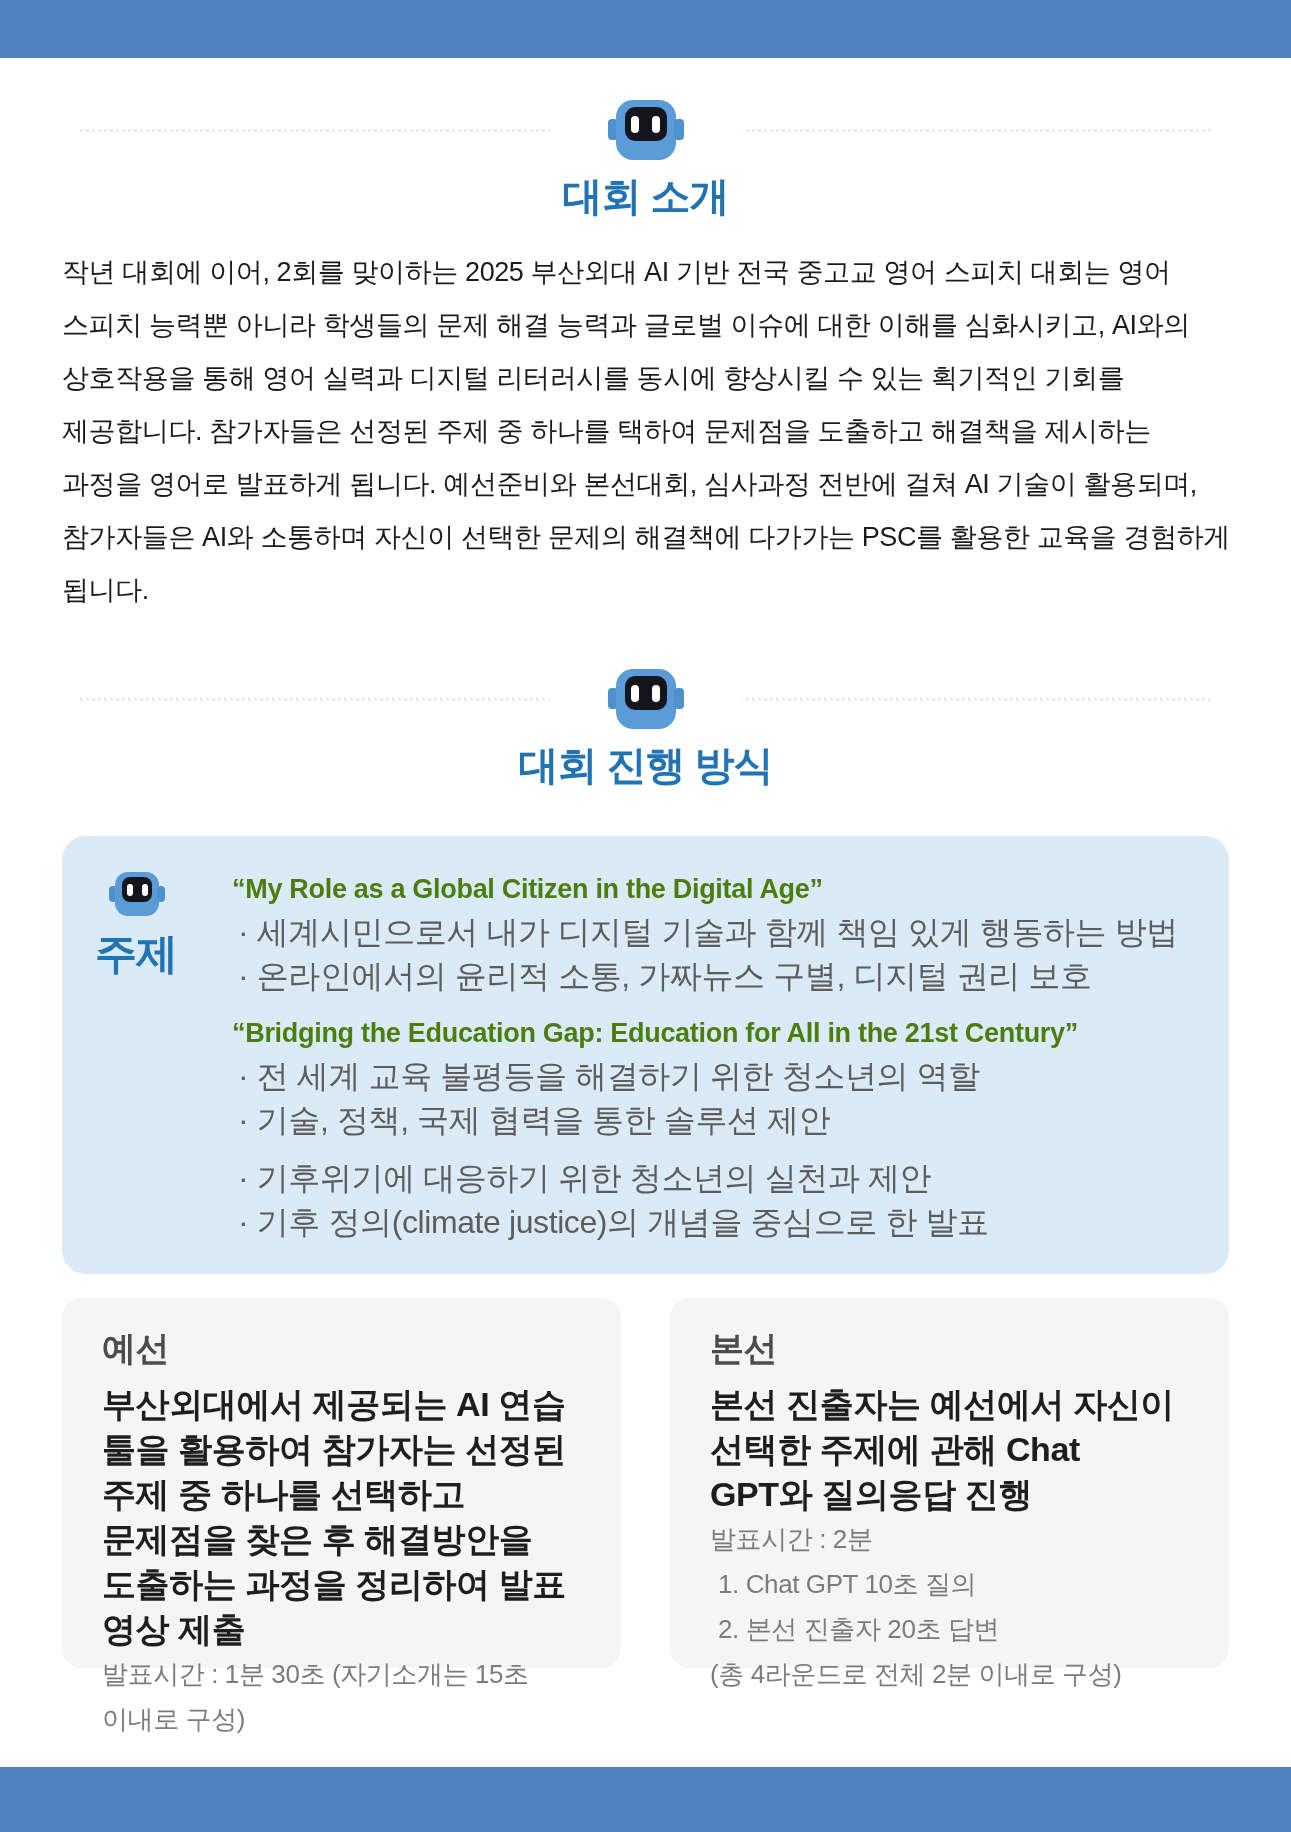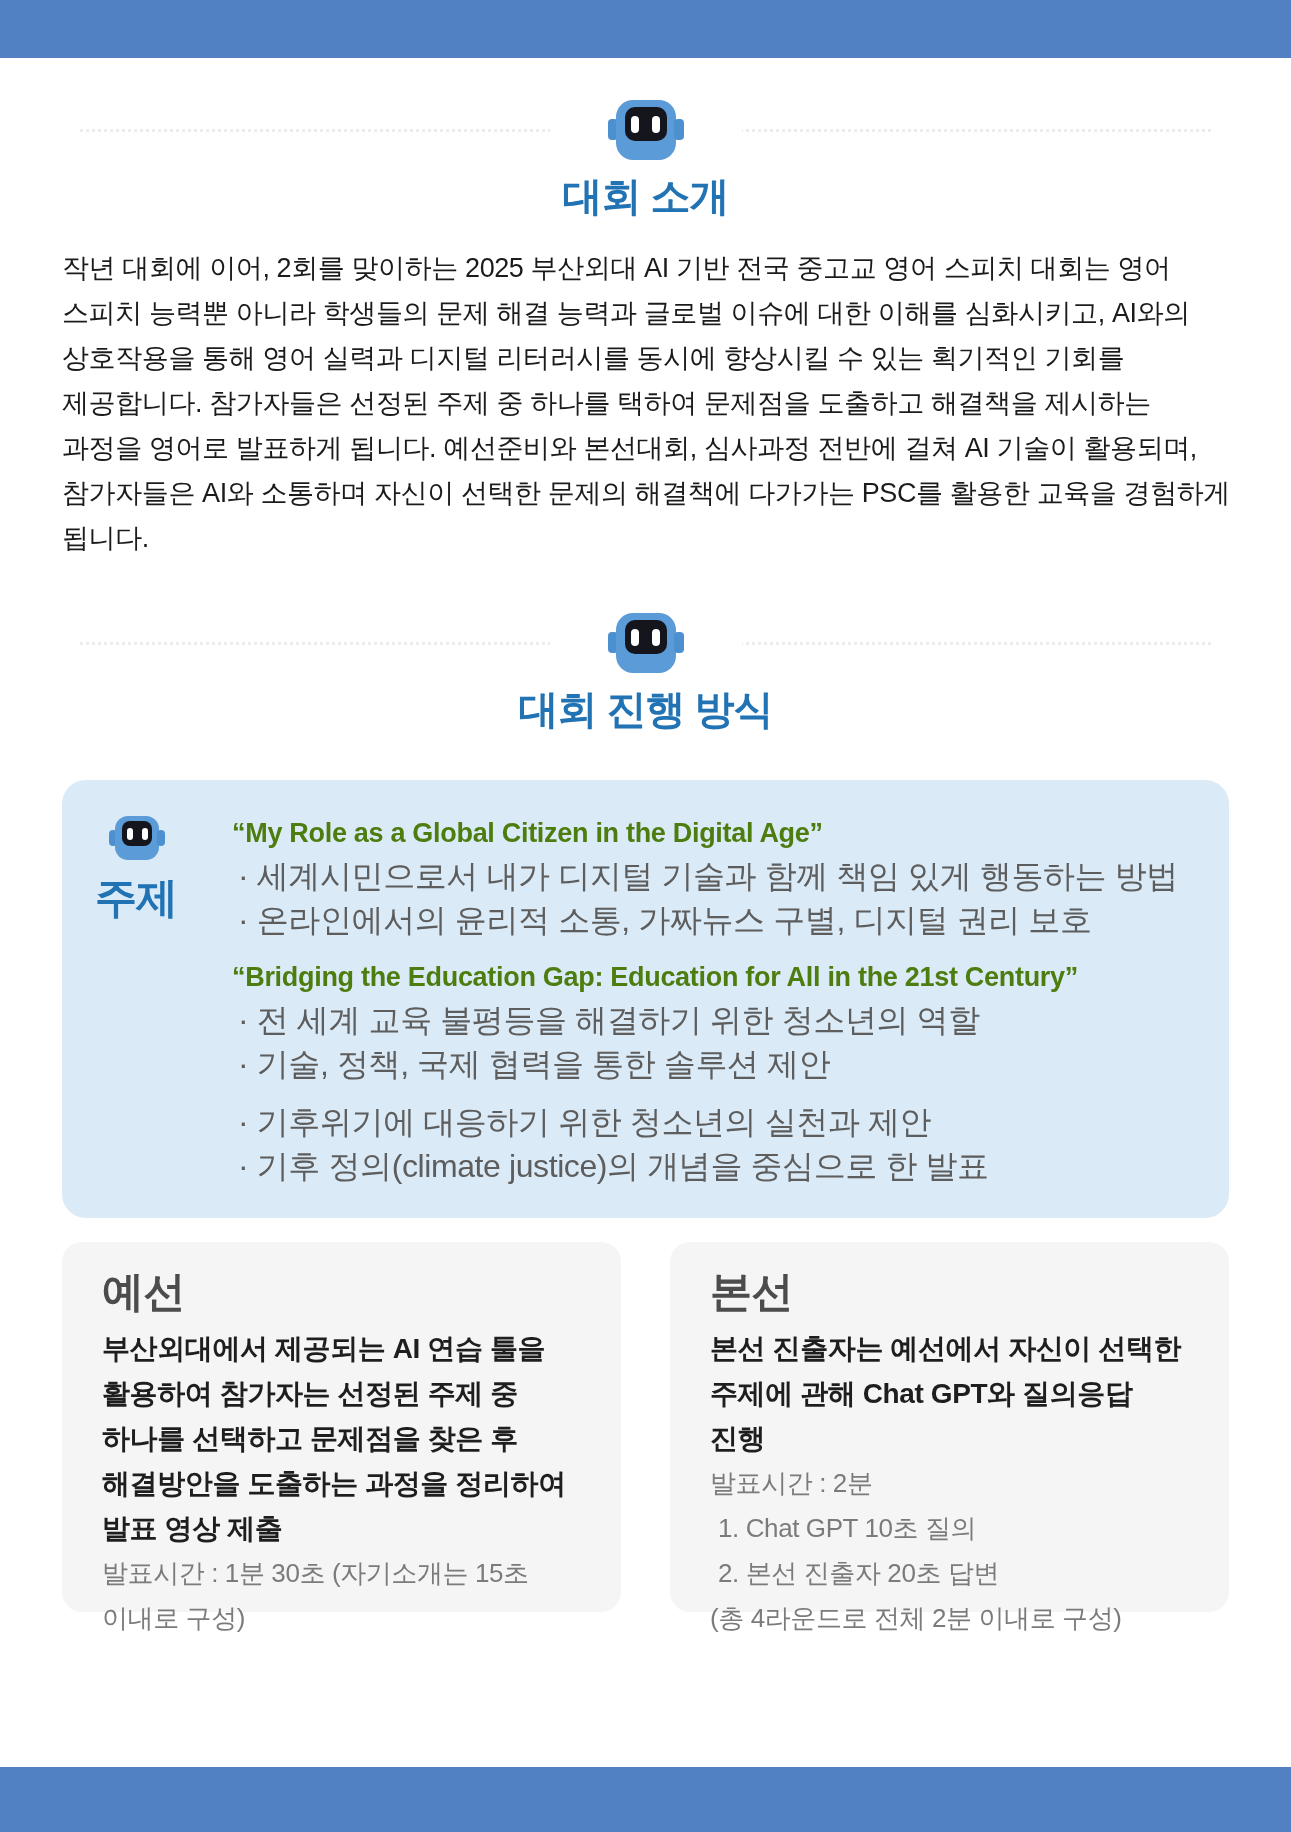--- a/index.html
+++ b/index.html
@@ -98,21 +98,21 @@
   }
 
   .head-1 { margin-top: 42px; }
   .head-2 { margin-top: 52px; text-align: center; }
 
   
   .intro-text {
     margin: 26px 62px 0 62px;
     width: 1170px;
     font-size: 27px;
-    line-height: 45px;
+    line-height: 53px;
     color: #1b1b1b;
     word-break: keep-all;
     letter-spacing: -0.4px;
   }
 
   
   .topics-panel {
     margin: 47px 62px 0 62px;
     background: #daeaf6;
     border-radius: 24px;
@@ -160,29 +160,29 @@
   }
   .round-card {
     flex: 1;
     background: #f5f5f5;
     border-radius: 20px;
     padding: 28px 40px 24px 40px;
     box-sizing: border-box;
     height: 370px;
   }
   .round-title {
-    font-size: 42px;
+    font-size: 34px;
     line-height: 44px;
     font-weight: 800;
     color: #4c4c4c;
     letter-spacing: -0.5px;
     margin: 0 0 12px 0;
   }
   .round-desc {
-    font-size: 28px;
+    font-size: 34px;
     line-height: 45px;
     font-weight: 700;
     color: #1e1e1e;
     word-break: keep-all;
     letter-spacing: -0.4px;
   }
   .round-note {
     font-size: 26px;
     line-height: 45px;
     color: #7b7b7b;

